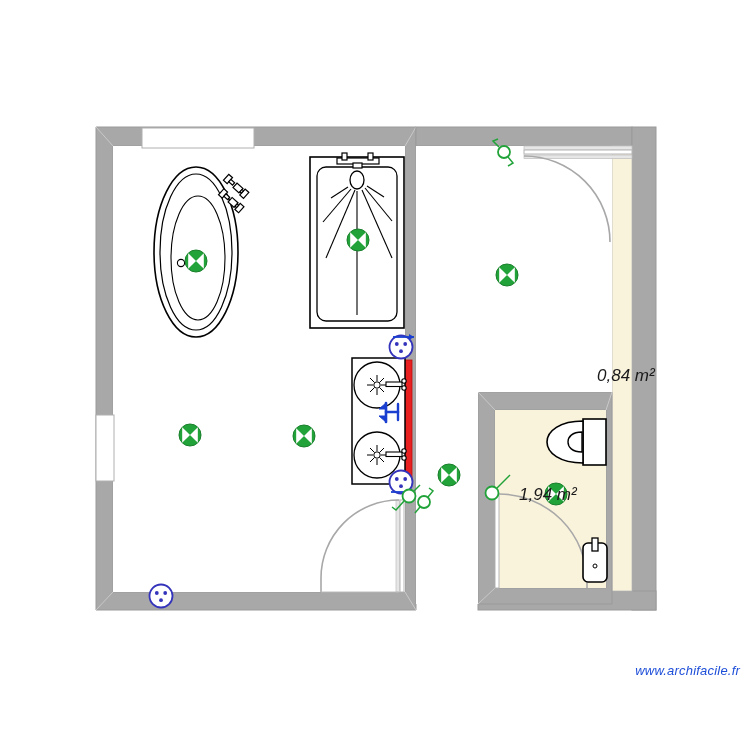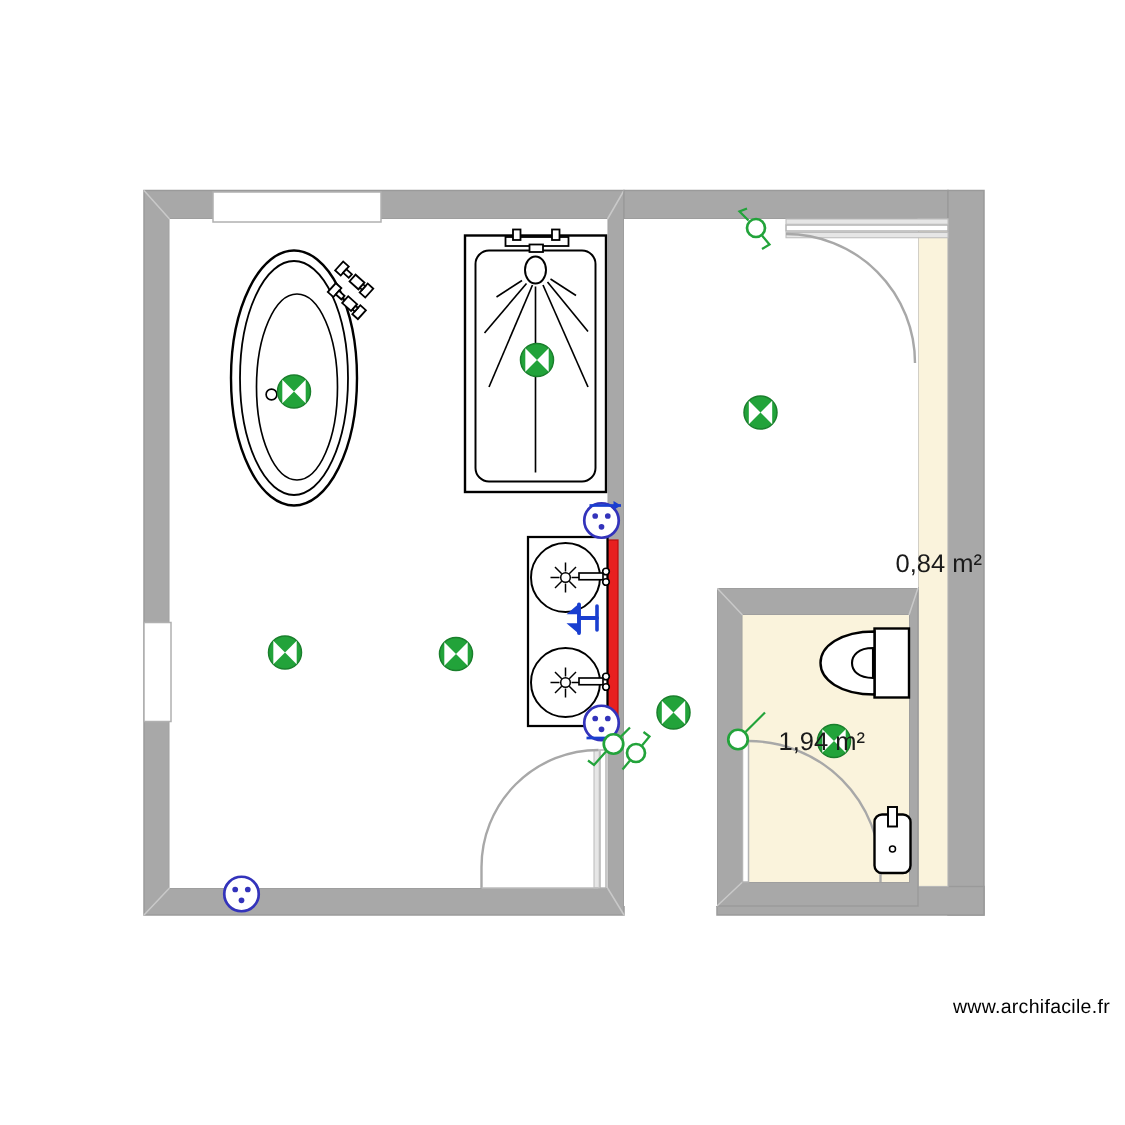--- a/index.html
+++ b/index.html
@@ -2,30 +2,30 @@
 <html><head>
 <meta charset="utf-8">
 <title>ArchiFacile Floor Plan</title>
 <style>
   html,body{margin:0;padding:0;background:#ffffff;}
   body{
     width:750px;height:750px;overflow:hidden;
     font-family:"Liberation Sans","DejaVu Sans",sans-serif;
     position:relative;
   }
-  #plan-root{position:absolute;inset:0;width:750px;height:720px;}
+  #plan-root{position:absolute;inset:0;width:750px;height:720px;font-style:italic;}
   svg#floorplan{display:block;width:750px;height:750px;}
   .area-label{
     font-family:"Liberation Sans","DejaVu Sans",sans-serif;
     font-size:17px;fill:#1a1a1a;
   }
   #watermark{
     position:absolute;right:10px;bottom:42px;
     font-family:"Liberation Sans","DejaVu Sans",sans-serif;
-    font-size:13px;color:#000000;letter-spacing:.2px;
+    font-size:13px;color:#1d4ed8;letter-spacing:.2px;
     user-select:none;
   }
 </style>
 </head>
 <body>
 
 <div id="plan-root">
 
 <svg id="floorplan" viewBox="0 0 750 750" xmlns="http://www.w3.org/2000/svg">
 

